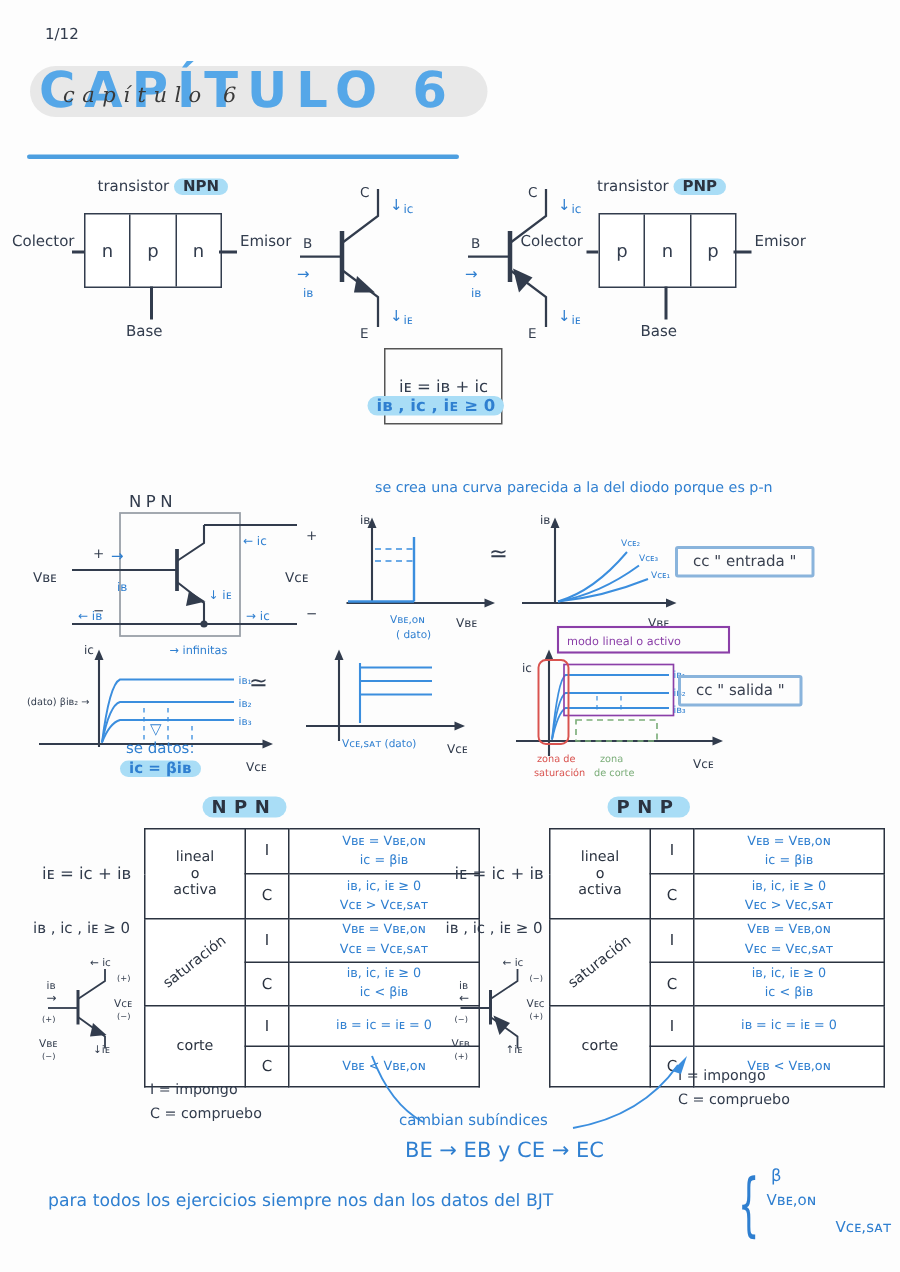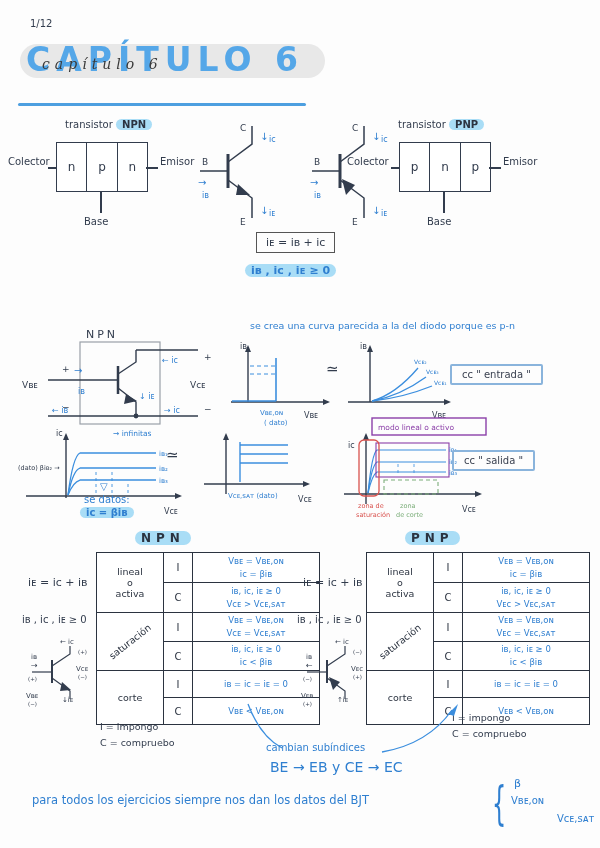--- a/index.html
+++ b/index.html
@@ -8,21 +8,21 @@
   .abs{position:absolute;}
   .d{color:#323c4d;}
   .b{color:#2f7fd0;}
   .hl{background:#a9ddf6;border-radius:8px;padding:0 6px;display:inline-block;}
   .pill{background:#e8e8e8;border-radius:18px;}
   .cap-big{font-size:33px;font-weight:bold;color:#55a7e8;letter-spacing:6px;}
   .cap-cur{font-family:"DejaVu Serif",serif;font-style:italic;font-size:14px;color:#3a3a3a;letter-spacing:5px;}
   .title{font-size:14px;font-weight:bold;color:#2e6db4;letter-spacing:1.5px;word-spacing:5px;}
   .rule{background:#4d9fe0;height:3px;border-radius:2px;}
   .smalltxt{font-size:10px;}
-  .boxed{border:1.5px solid #555;padding:3px 9px;font-size:11px;}
+  .boxed{border:1.5px solid #555;padding:18px 9px;font-size:11px;}
   .cc-box{border:2px solid #8ab4dc;border-radius:2px;padding:3px 10px;font-size:10px;color:#3a4150;}
   .blockcell{flex:1;display:flex;align-items:center;justify-content:center;
              font-size:12px;color:#323c4d;border-left:1.5px solid #323c4d;}
   .blockcell:first-child{border-left:none;}
   .blockbox{display:flex;border:1.5px solid #323c4d;width:90px;height:48px;background:#fff;}
   .lead{background:#323c4d;height:1.5px;}
   .vlead{background:#323c4d;width:1.5px;}
   table.bjt{border-collapse:collapse;background:#fff;}
   table.bjt td{border:1.6px solid #2b3340;padding:1px 4px;vertical-align:middle;text-align:center;}
   td.mode{width:58px;font-size:9.5px;color:#2b3340;white-space:pre-line;}

